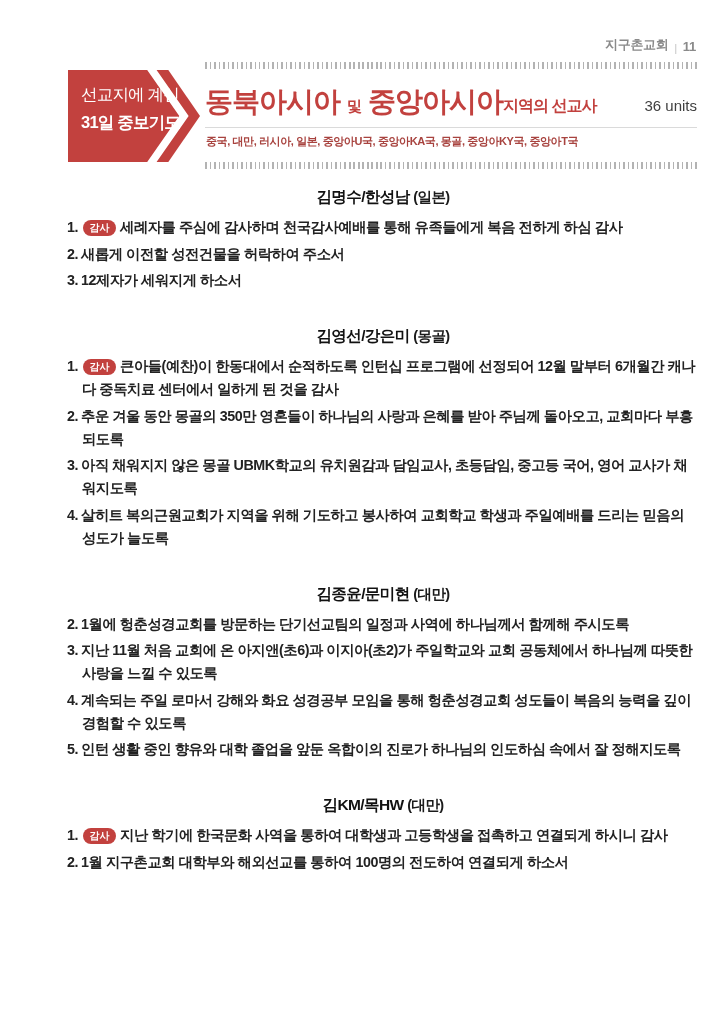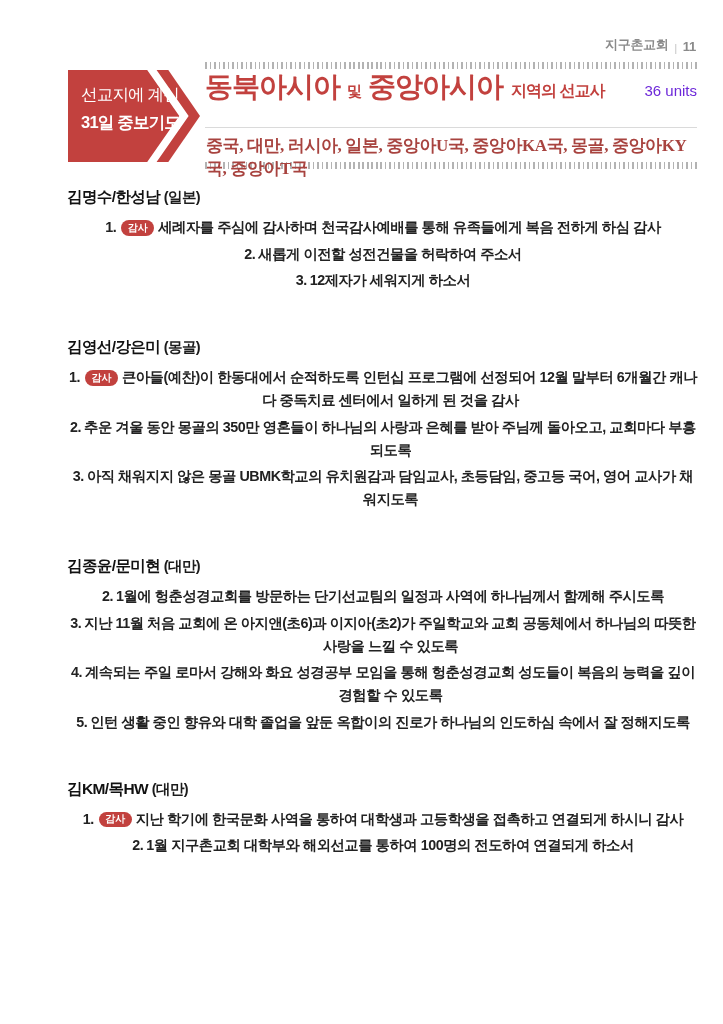--- a/index.html
+++ b/index.html
@@ -29,39 +29,39 @@
   .dots.bottom{top:162px;}
 
   .ribbon{position:absolute;left:68px;top:70px;width:132px;height:92px;background:var(--accent);
     clip-path:polygon(0 0,76% 0,100% 50%,76% 100%,0 100%);
     color:#ffffff;padding:11px 0 0 13px;}
   .ribbon .slit{position:absolute;left:0;top:0;width:100%;height:100%;background:#ffffff;
     clip-path:polygon(60% 0,67.1% 0,91.4% 50%,67.1% 100%,60% 100%,84.3% 50%);}
   .ribbon .rl{font-size:16.5px;line-height:27.5px;letter-spacing:-0.8px;font-weight:500;white-space:nowrap;}
   .ribbon .b{font-weight:800;}
 
-  .title-row{position:absolute;left:205px;top:68px;width:492px;display:flex;align-items:baseline;
+  .title-row{position:absolute;left:205px;top:83px;width:492px;display:flex;align-items:baseline;
     color:var(--accent);letter-spacing:-1px;white-space:nowrap;}
   .title-row .big{font-size:28px;font-weight:800;}
   .title-row .mid{font-size:15px;font-weight:700;margin:0 7px;}
-  .title-row .tail{font-size:16px;font-weight:800;margin-left:8px;}
-  .title-row .units{margin-left:auto;font-size:15px;font-weight:400;color:#6d28d9;letter-spacing:0;}
+  .title-row .tail{font-size:16px;font-weight:800;margin-left:0;}
+  .title-row .units{margin-left:auto;font-size:15px;font-weight:400;color:#404040;letter-spacing:0;}
 
   .divider{position:absolute;left:205px;top:127px;width:492px;height:1px;background:var(--divider);}
-  .countries{position:absolute;left:206px;top:134px;width:492px;font-size:17px;font-weight:700;
-    color:var(--accent-dark);letter-spacing:-0.4px;font-family:Liberation Serif, serif;}
+  .countries{position:absolute;left:206px;top:134px;width:492px;font-size:11px;font-weight:700;
+    color:var(--accent-dark);letter-spacing:-0.4px;}
 
   
   .content{position:absolute;left:67px;top:187px;width:632px;}
-  .section{margin-top:45px;}
+  .section{margin-top:34px;}
   .section:first-child{margin-top:0;}
-  .sec-head{font-size:15.5px;font-weight:800;color:#111111;letter-spacing:-0.6px;margin-bottom:8px;}
+  .sec-head{font-size:15.5px;font-weight:800;color:#111111;letter-spacing:-0.6px;margin-bottom:8px;text-align:center;}
   .sec-loc{font-weight:600;font-size:14.5px;color:#1b1b1b;}
   .item{font-size:14.3px;font-weight:600;color:var(--text);line-height:23px;letter-spacing:-0.45px;
-    padding-left:15px;text-indent:-15px;margin-bottom:3.5px;text-align:center;}
+    padding-left:15px;text-indent:-15px;margin-bottom:3.5px;}
   .item .num{margin-right:3px;}
   .badge{display:inline-block;text-indent:0;background:var(--accent);color:#ffffff;
     font-size:10px;font-weight:700;line-height:1;padding:2.5px 6.5px 3px;border-radius:8px;
     position:relative;top:-1.5px;margin:0 4px 0 2px;letter-spacing:0;}
 </style>
 </head>
 <body>
 
 <div class="page">
 
@@ -106,31 +106,32 @@
 
   <section class="section">
     <h3 class="sec-head"><span class="sec-name">김영선/강은미</span> <span class="sec-loc">(몽골)</span></h3>
     <div class="items">
   <p class="item"><span class="num">1.</span><span class="badge">감사</span><span class="txt">큰아들(예찬)이 한동대에서 순적하도록 인턴십 프로그램에 선정되어 12월 말부터 6개월간 캐나다 중독치료 센터에서 일하게 된 것을 감사</span></p>
 
   <p class="item"><span class="num">2.</span><span class="txt">추운 겨울 동안 몽골의 350만 영혼들이 하나님의 사랑과 은혜를 받아 주님께 돌아오고, 교회마다 부흥되도록</span></p>
 
   <p class="item"><span class="num">3.</span><span class="txt">아직 채워지지 않은 몽골 UBMK학교의 유치원감과 담임교사, 초등담임, 중고등 국어, 영어 교사가 채워지도록</span></p>
 
+  <p class="item"><span class="num">4.</span><span class="txt">살히트 복의근원교회가 지역을 위해 기도하고 봉사하여 교회학교 학생과 주일예배를 드리는 믿음의 성도가 늘도록</span></p>
 
 </div>
   </section>
 
   <section class="section">
     <h3 class="sec-head"><span class="sec-name">김종윤/문미현</span> <span class="sec-loc">(대만)</span></h3>
     <div class="items">
 
   <p class="item"><span class="num">2.</span><span class="txt">1월에 헝춘성경교회를 방문하는 단기선교팀의 일정과 사역에 하나님께서 함께해 주시도록</span></p>
 
-  <p class="item"><span class="num">3.</span><span class="txt">지난 11월 처음 교회에 온 아지앤(초6)과 이지아(초2)가 주일학교와 교회 공동체에서 하나님의 따뜻한 사랑을 느낄 수 있도록</span></p>
+  <p class="item"><span class="num">3.</span><span class="txt">지난 11월 처음 교회에 온 아지앤(초6)과 이지아(초2)가 주일학교와 교회 공동체에서 하나님께 따뜻한 사랑을 느낄 수 있도록</span></p>
 
   <p class="item"><span class="num">4.</span><span class="txt">계속되는 주일 로마서 강해와 화요 성경공부 모임을 통해 헝춘성경교회 성도들이 복음의 능력을 깊이 경험할 수 있도록</span></p>
 
   <p class="item"><span class="num">5.</span><span class="txt">인턴 생활 중인 향유와 대학 졸업을 앞둔 옥합이의 진로가 하나님의 인도하심 속에서 잘 정해지도록</span></p>
 </div>
   </section>
 
   <section class="section">
     <h3 class="sec-head"><span class="sec-name">김KM/목HW</span> <span class="sec-loc">(대만)</span></h3>
     <div class="items">

